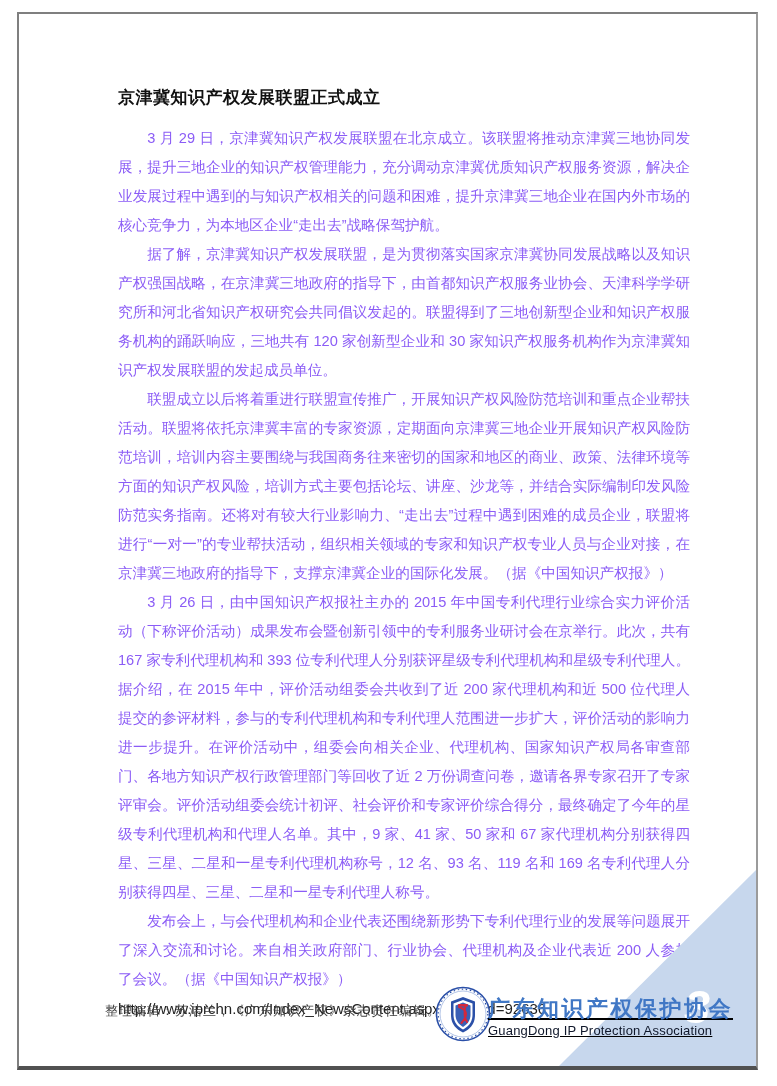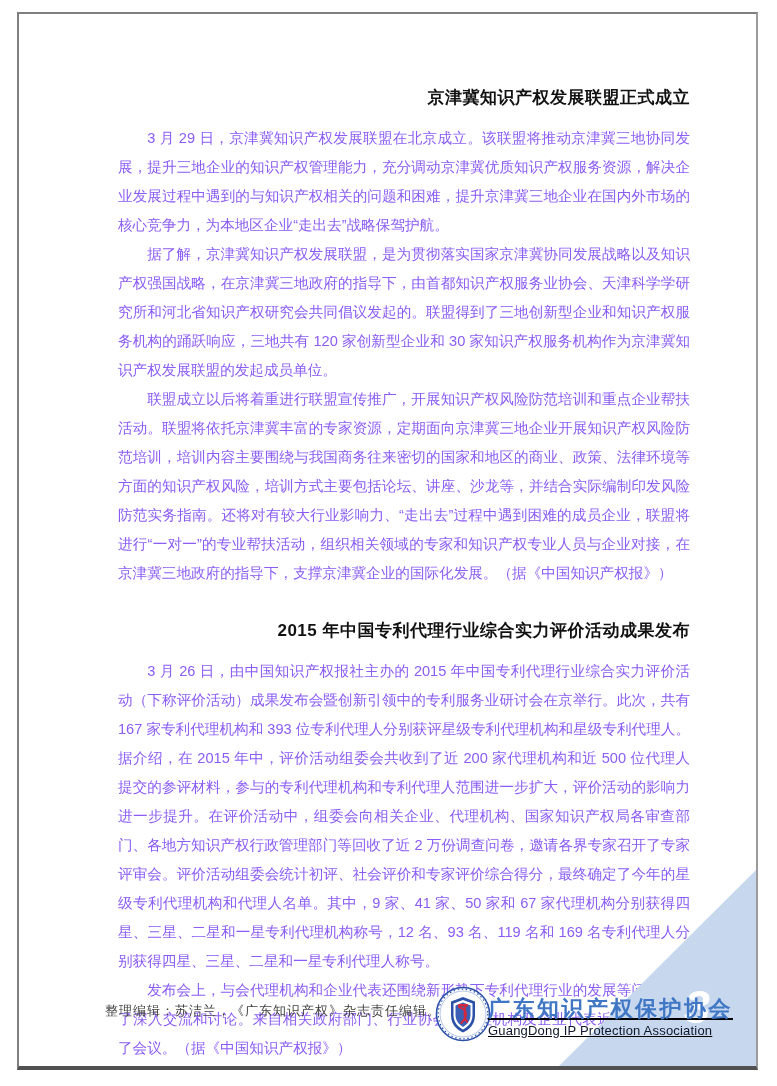--- a/index.html
+++ b/index.html
@@ -25,21 +25,21 @@
 
   .content {
     position: absolute; left: 99px; right: 66px; top: 0;
     color: #1f1f1f;
   }
 
   .article-title {
     margin: 0;
     font-size: 17px;
     font-weight: bold;
-    text-align: right;
+    text-align: left;
     color: #111111;
     letter-spacing: 0.5px;
   }
   .title-1 { margin-top: 72px; margin-bottom: 15px; }
   .title-2 { margin-top: 31px; margin-bottom: 15px; }
 
   .body-p {
     margin: 0;
     font-size: 14.6px;
     line-height: 29px;
@@ -114,21 +114,20 @@
     <div class="content">
 
       <div>
         <h1 class="article-title title-1">京津冀知识产权发展联盟正式成立</h1>
         <p class="body-p">3 月 29 日，京津冀知识产权发展联盟在北京成立。该联盟将推动京津冀三地协同发展，提升三地企业的知识产权管理能力，充分调动京津冀优质知识产权服务资源，解决企业发展过程中遇到的与知识产权相关的问题和困难，提升京津冀三地企业在国内外市场的核心竞争力，为本地区企业“走出去”战略保驾护航。</p>
         <p class="body-p">据了解，京津冀知识产权发展联盟，是为贯彻落实国家京津冀协同发展战略以及知识产权强国战略，在京津冀三地政府的指导下，由首都知识产权服务业协会、天津科学学研究所和河北省知识产权研究会共同倡议发起的。联盟得到了三地创新型企业和知识产权服务机构的踊跃响应，三地共有 120 家创新型企业和 30 家知识产权服务机构作为京津冀知识产权发展联盟的发起成员单位。</p>
         <p class="body-p">联盟成立以后将着重进行联盟宣传推广，开展知识产权风险防范培训和重点企业帮扶活动。联盟将依托京津冀丰富的专家资源，定期面向京津冀三地企业开展知识产权风险防范培训，培训内容主要围绕与我国商务往来密切的国家和地区的商业、政策、法律环境等方面的知识产权风险，培训方式主要包括论坛、讲座、沙龙等，并结合实际编制印发风险防范实务指南。还将对有较大行业影响力、“走出去”过程中遇到困难的成员企业，联盟将进行“一对一”的专业帮扶活动，组织相关领域的专家和知识产权专业人员与企业对接，在京津冀三地政府的指导下，支撑京津冀企业的国际化发展。（据《中国知识产权报》）</p>
       </div>
 
       <div>
-        <h1 class="article-title title-2">2015 年中国专利代理行业综合实力评价活动成果发布</h1>
         <p class="body-p">3 月 26 日，由中国知识产权报社主办的 2015 年中国专利代理行业综合实力评价活动（下称评价活动）成果发布会暨创新引领中的专利服务业研讨会在京举行。此次，共有 167 家专利代理机构和 393 位专利代理人分别获评星级专利代理机构和星级专利代理人。　　据介绍，在 2015 年中，评价活动组委会共收到了近 200 家代理机构和近 500 位代理人提交的参评材料，参与的专利代理机构和专利代理人范围进一步扩大，评价活动的影响力进一步提升。在评价活动中，组委会向相关企业、代理机构、国家知识产权局各审查部门、各地方知识产权行政管理部门等回收了近 2 万份调查问卷，邀请各界专家召开了专家评审会。评价活动组委会统计初评、社会评价和专家评价综合得分，最终确定了今年的星级专利代理机构和代理人名单。其中，9 家、41 家、50 家和 67 家代理机构分别获得四星、三星、二星和一星专利代理机构称号，12 名、93 名、119 名和 169 名专利代理人分别获得四星、三星、二星和一星专利代理人称号。</p>
         <p class="body-p">发布会上，与会代理机构和企业代表还围绕新形势下专利代理行业的发展等问题展开了深入交流和讨论。来自相关政府部门、行业协会、代理机构及企业代表近 200 人参加了会议。（据《中国知识产权报》）</p>
         <p class="url-line">http://www.iprchn.com/Index_NewsContent.aspx?newsId=92636</p>
       </div>
 
     </div>
 
     <div class="corner-triangle"></div>
 
     <div class="editor-note">整理编辑：苏洁兰，《广东知识产权》杂志责任编辑。</div>

